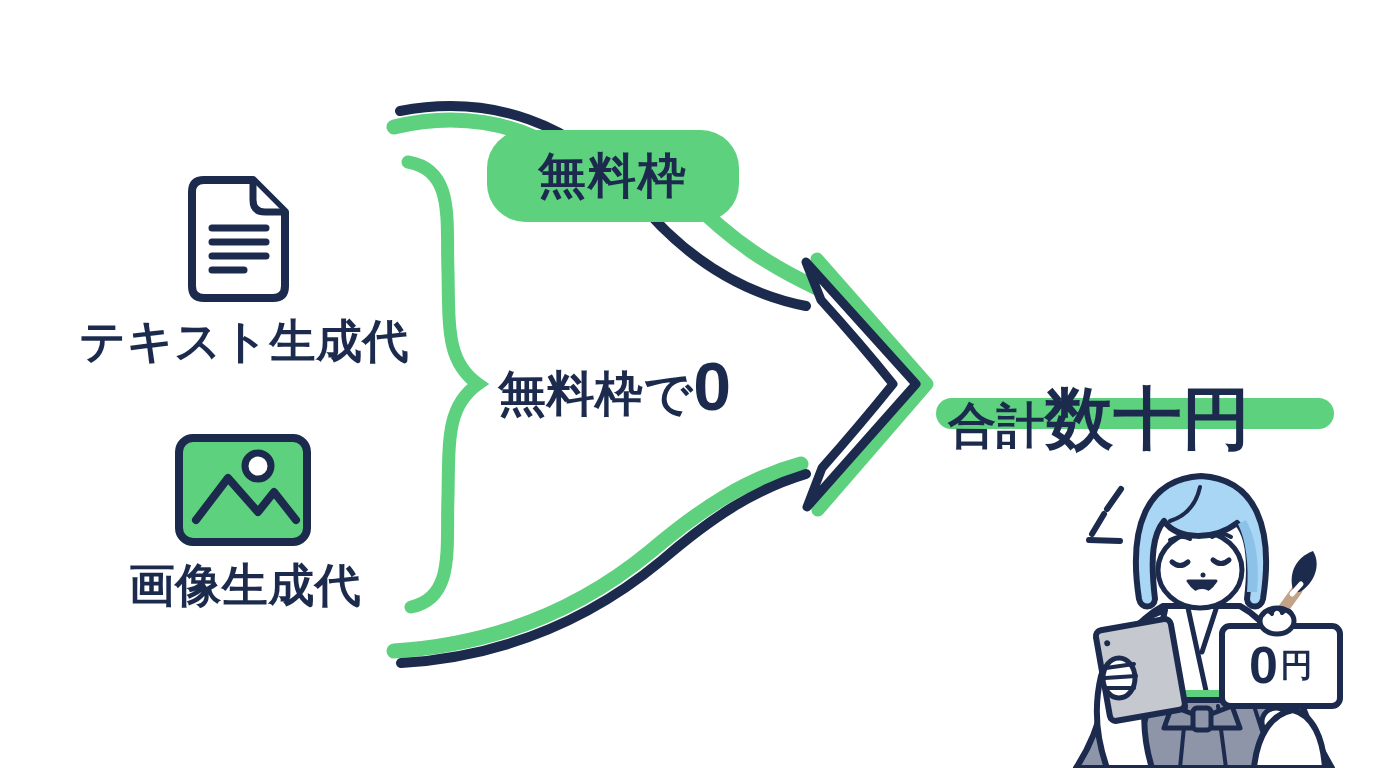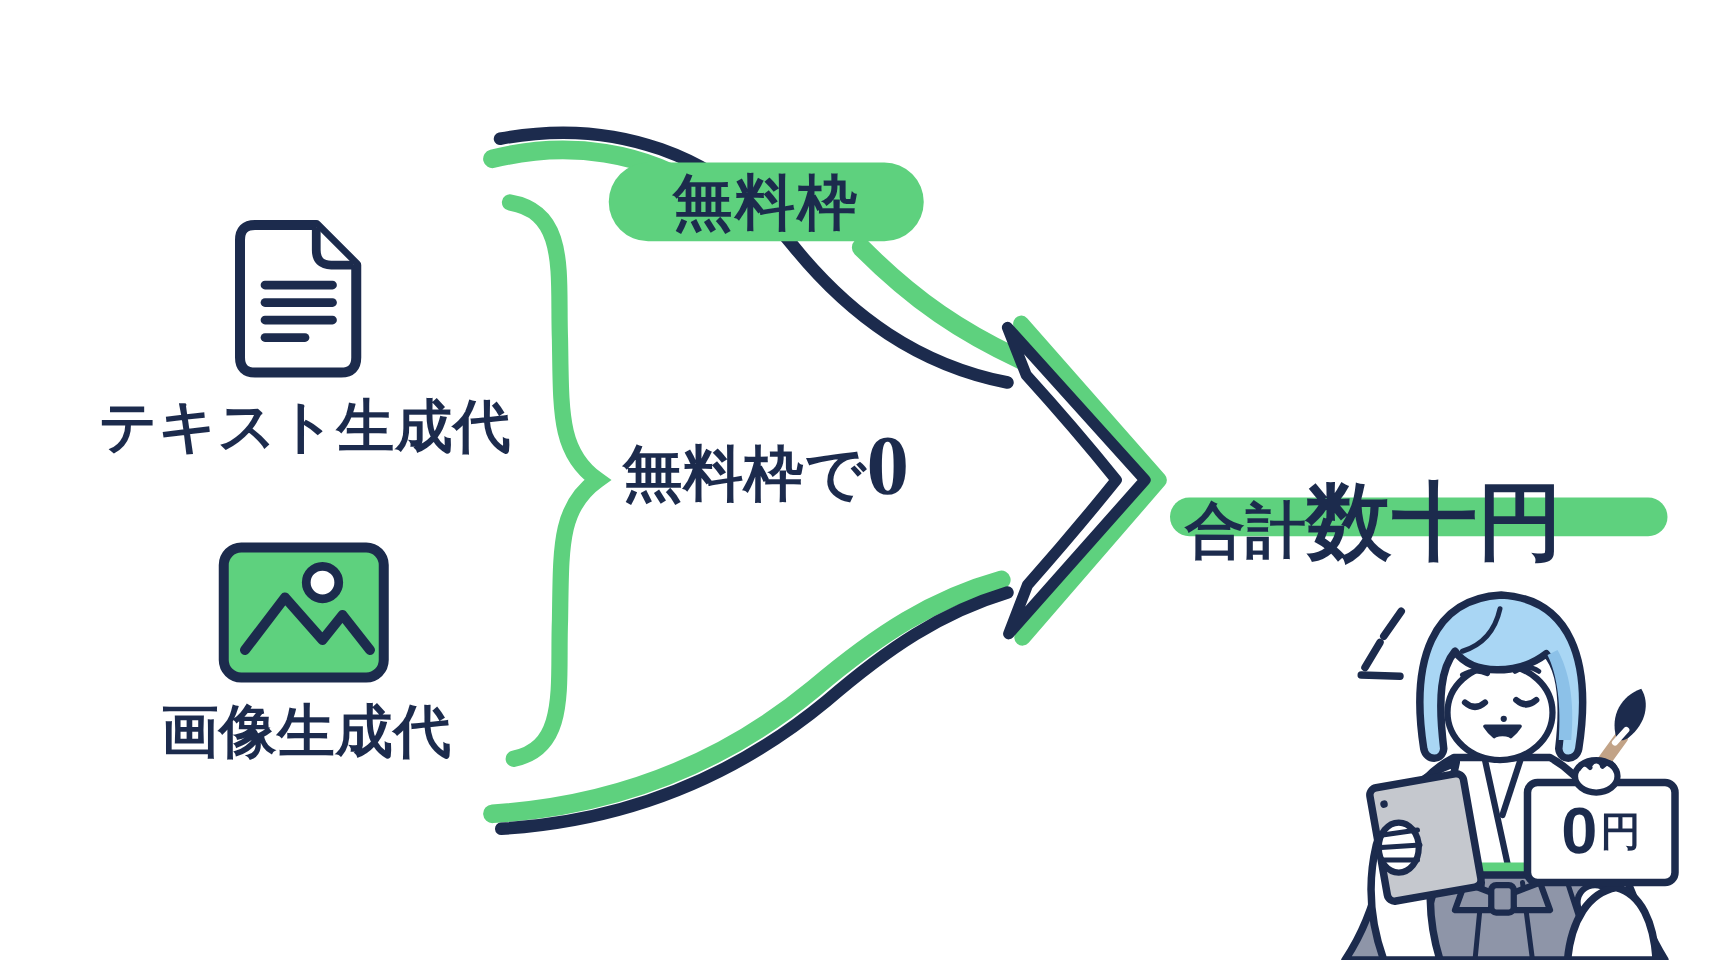--- a/index.html
+++ b/index.html
@@ -24,26 +24,26 @@
   .fW{fill:#ffffff;}
   .fNone{fill:none;}
   .txt{
     position:absolute;z-index:3;color:var(--navy);font-weight:800;
     display:flex;align-items:flex-end;line-height:1;white-space:nowrap;
     letter-spacing:0.5px;
   }
   .center{justify-content:center;}
   .label-small{font-size:46px;}
   #badge{
-    position:absolute;left:487px;top:130px;width:252px;height:63px;
+    position:absolute;left:487px;top:130px;width:252px;height:92px;
     background:var(--green);border-radius:38px;z-index:3;
     display:flex;align-items:center;justify-content:center;
   }
   #badge span{font-size:48px;font-weight:800;color:var(--navy);letter-spacing:2px;}
-  #mid-text{left:498px;top:340px;width:350px;height:64px;font-family:Liberation Serif, serif;}
+  #mid-text{left:498px;top:354px;width:350px;height:64px;}
   #mid-text .t-norm{font-size:48px;}
   #mid-text .t-big{font-size:68px;line-height:0.92;}
   #result-bar{
     position:absolute;left:936px;top:398px;width:398px;height:31px;
     background:var(--green);border-radius:16px;z-index:1;
   }
   #result-text{left:948px;top:344px;width:420px;height:70px;margin-top:36px;}
   #result-text .t-norm{font-size:48px;}
   #result-text .t-big{font-size:68px;line-height:0.92;}
   #sign-text{left:1228px;top:634px;width:106px;height:62px;align-items:center;justify-content:center;}

